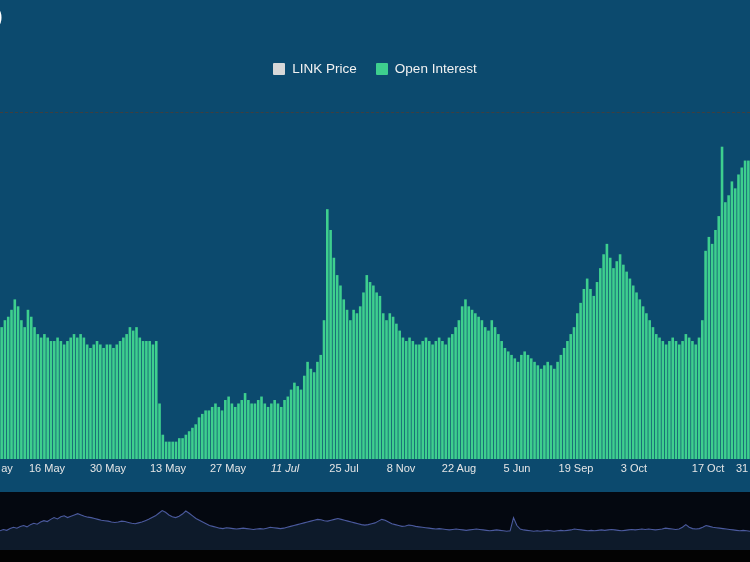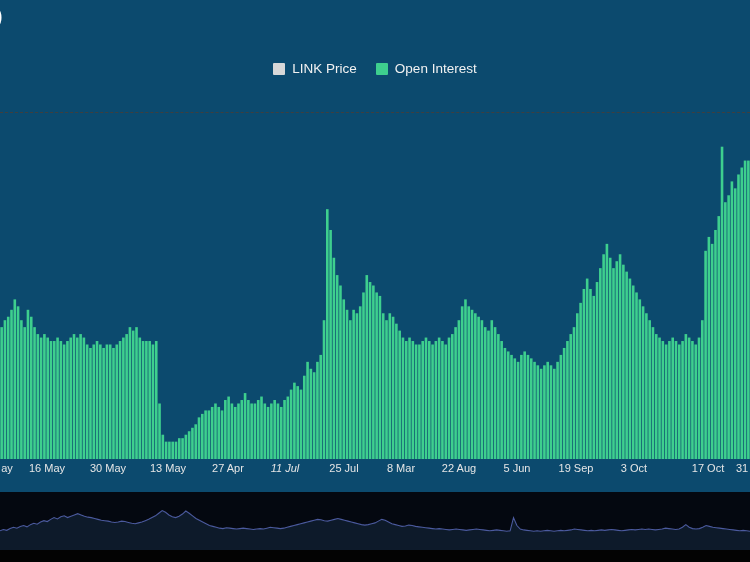--- a/index.html
+++ b/index.html
@@ -377,24 +377,24 @@
         <rect x="743.77" y="70.58" width="2.60" height="298.42" fill="#3ecf8e"></rect>
         <rect x="747.06" y="70.58" width="2.60" height="298.42" fill="#3ecf8e"></rect>
       </svg>
   </div>
 
   <div id="x-axis">
       <div class="x-tick" style="left: 7px;">ay</div>
       <div class="x-tick" style="left: 47px;">16 May</div>
       <div class="x-tick" style="left: 108px;">30 May</div>
       <div class="x-tick" style="left: 168px;">13 May</div>
-      <div class="x-tick" style="left: 228px;">27 Apr</div>
+      <div class="x-tick" style="left: 228px;">27 May</div>
       <div class="x-tick" style="left: 285px; font-style: italic;">11 Jul</div>
       <div class="x-tick" style="left: 344px;">25 Jul</div>
-      <div class="x-tick" style="left: 401px;">8 Mar</div>
+      <div class="x-tick" style="left: 401px;">8 Nov</div>
       <div class="x-tick" style="left: 459px;">22 Aug</div>
       <div class="x-tick" style="left: 517px;">5 Jun</div>
       <div class="x-tick" style="left: 576px;">19 Sep</div>
       <div class="x-tick" style="left: 634px;">3 Oct</div>
       <div class="x-tick" style="left: 692px; margin-left: 16px;">17 Oct</div>
       <div class="x-tick" style="left: 742px;">31</div>
     </div>
 
   <div id="navigator">
     <svg id="nav-svg" viewBox="0 0 750 58" preserveAspectRatio="none">

